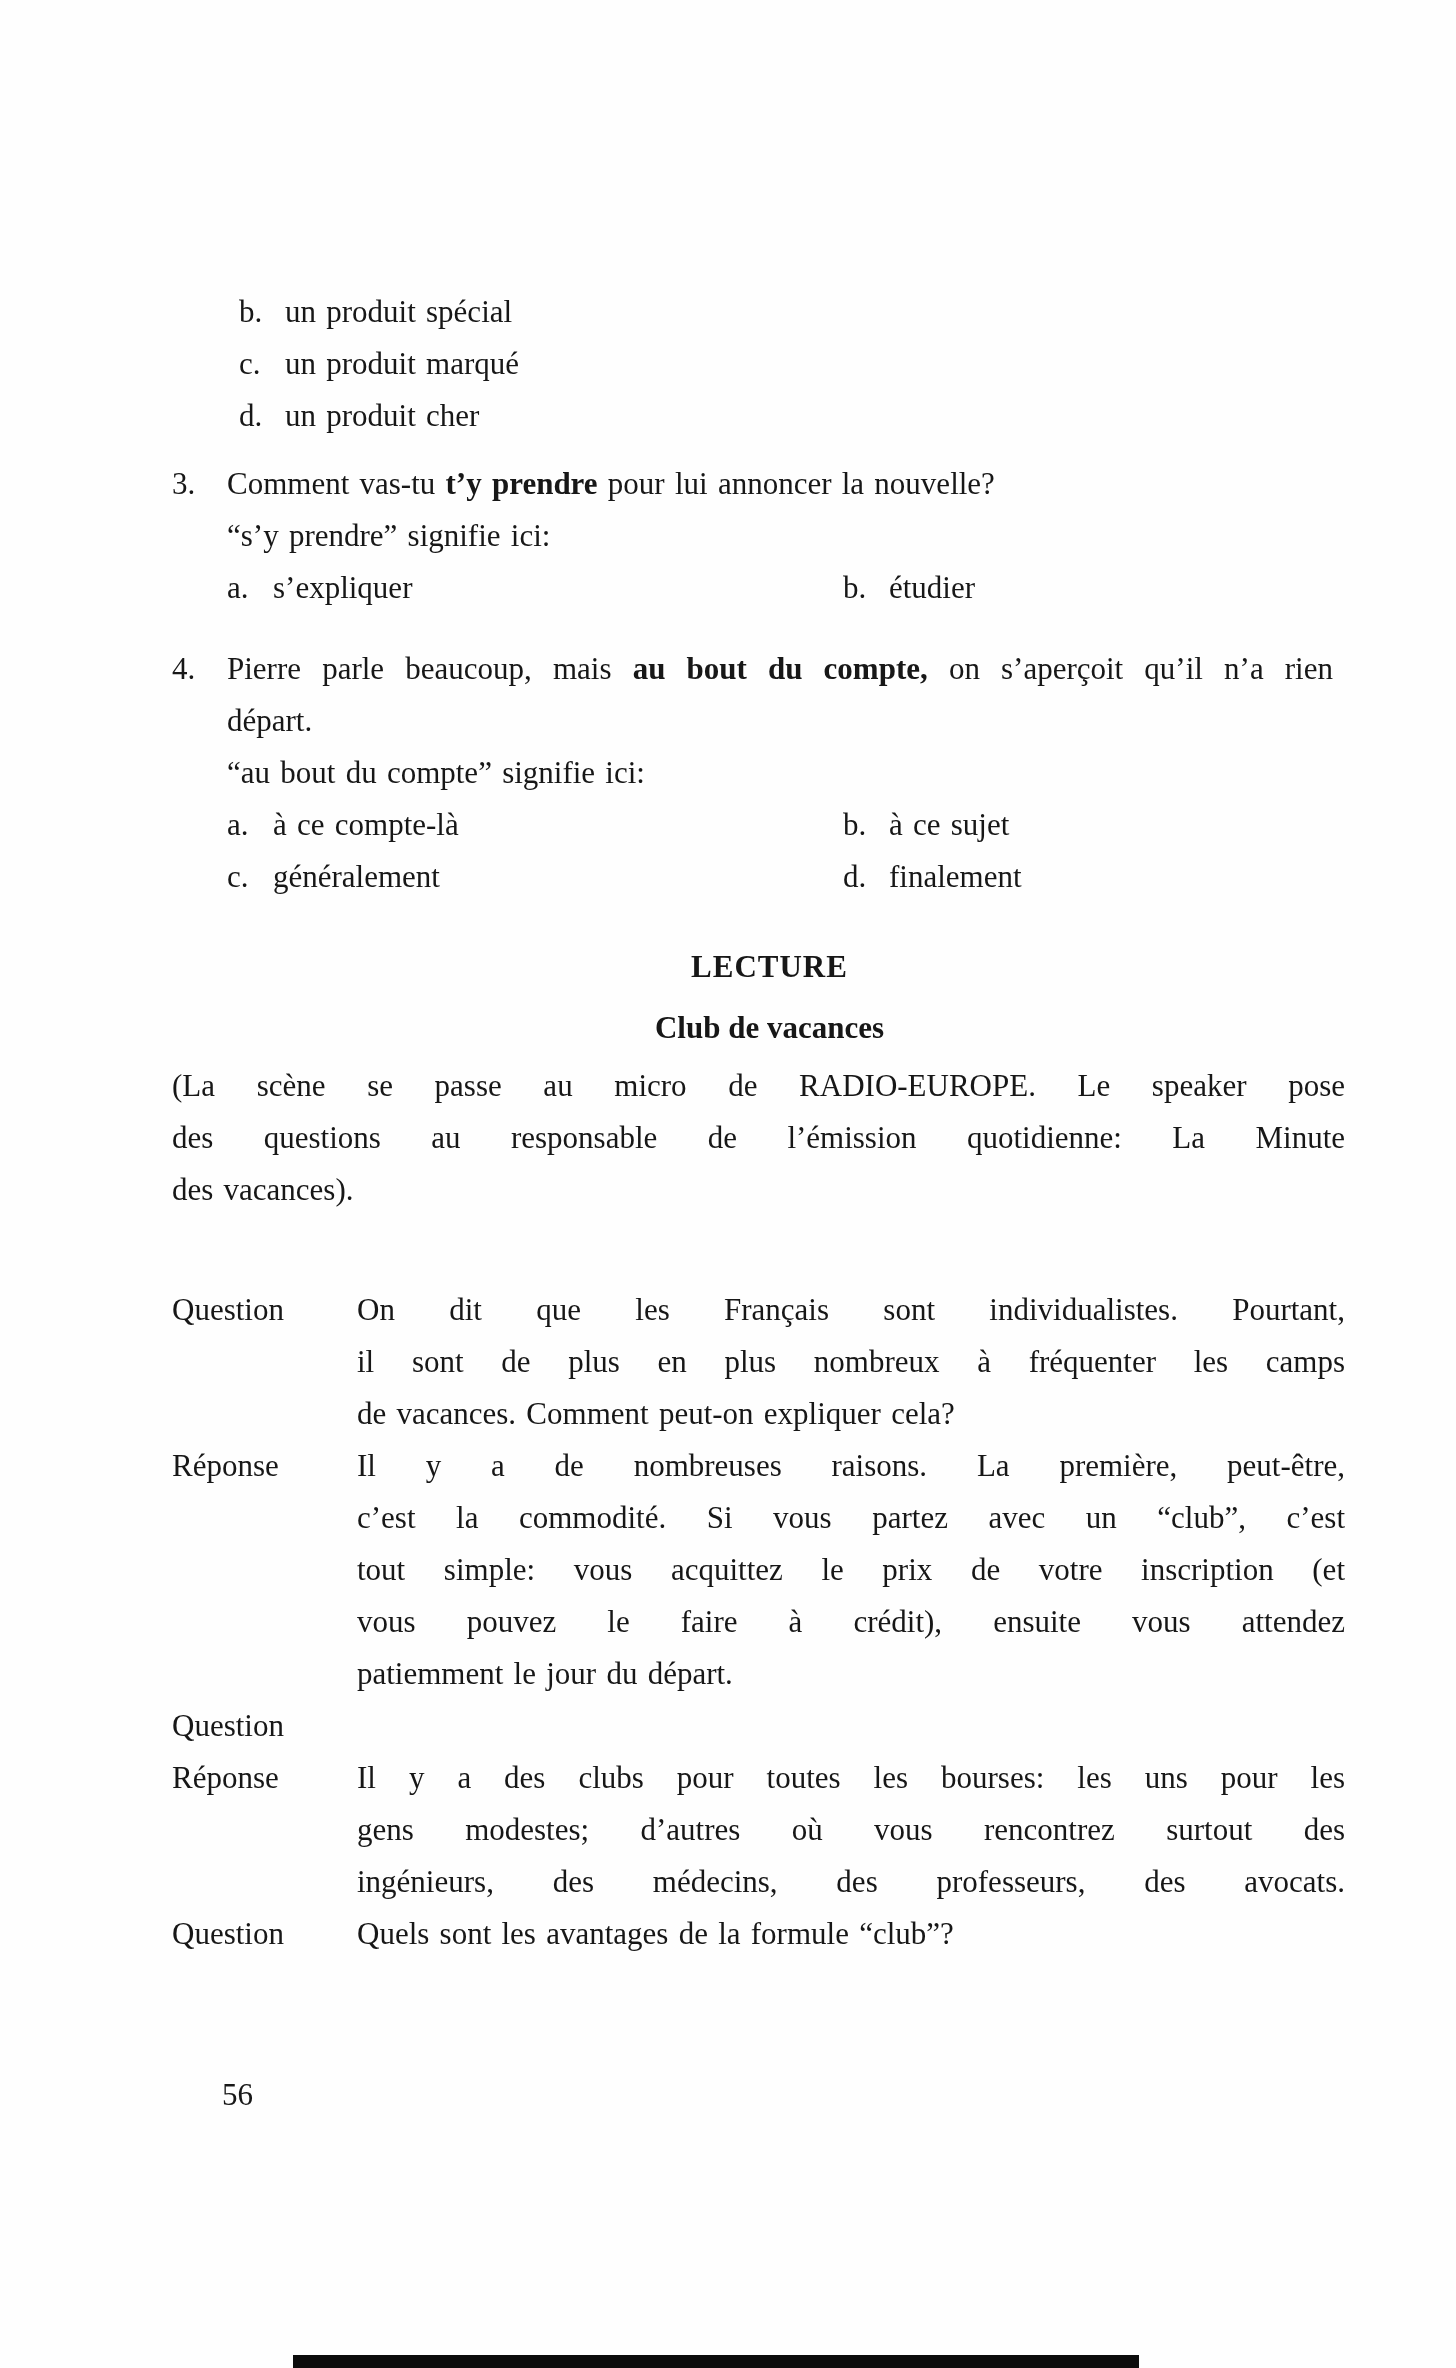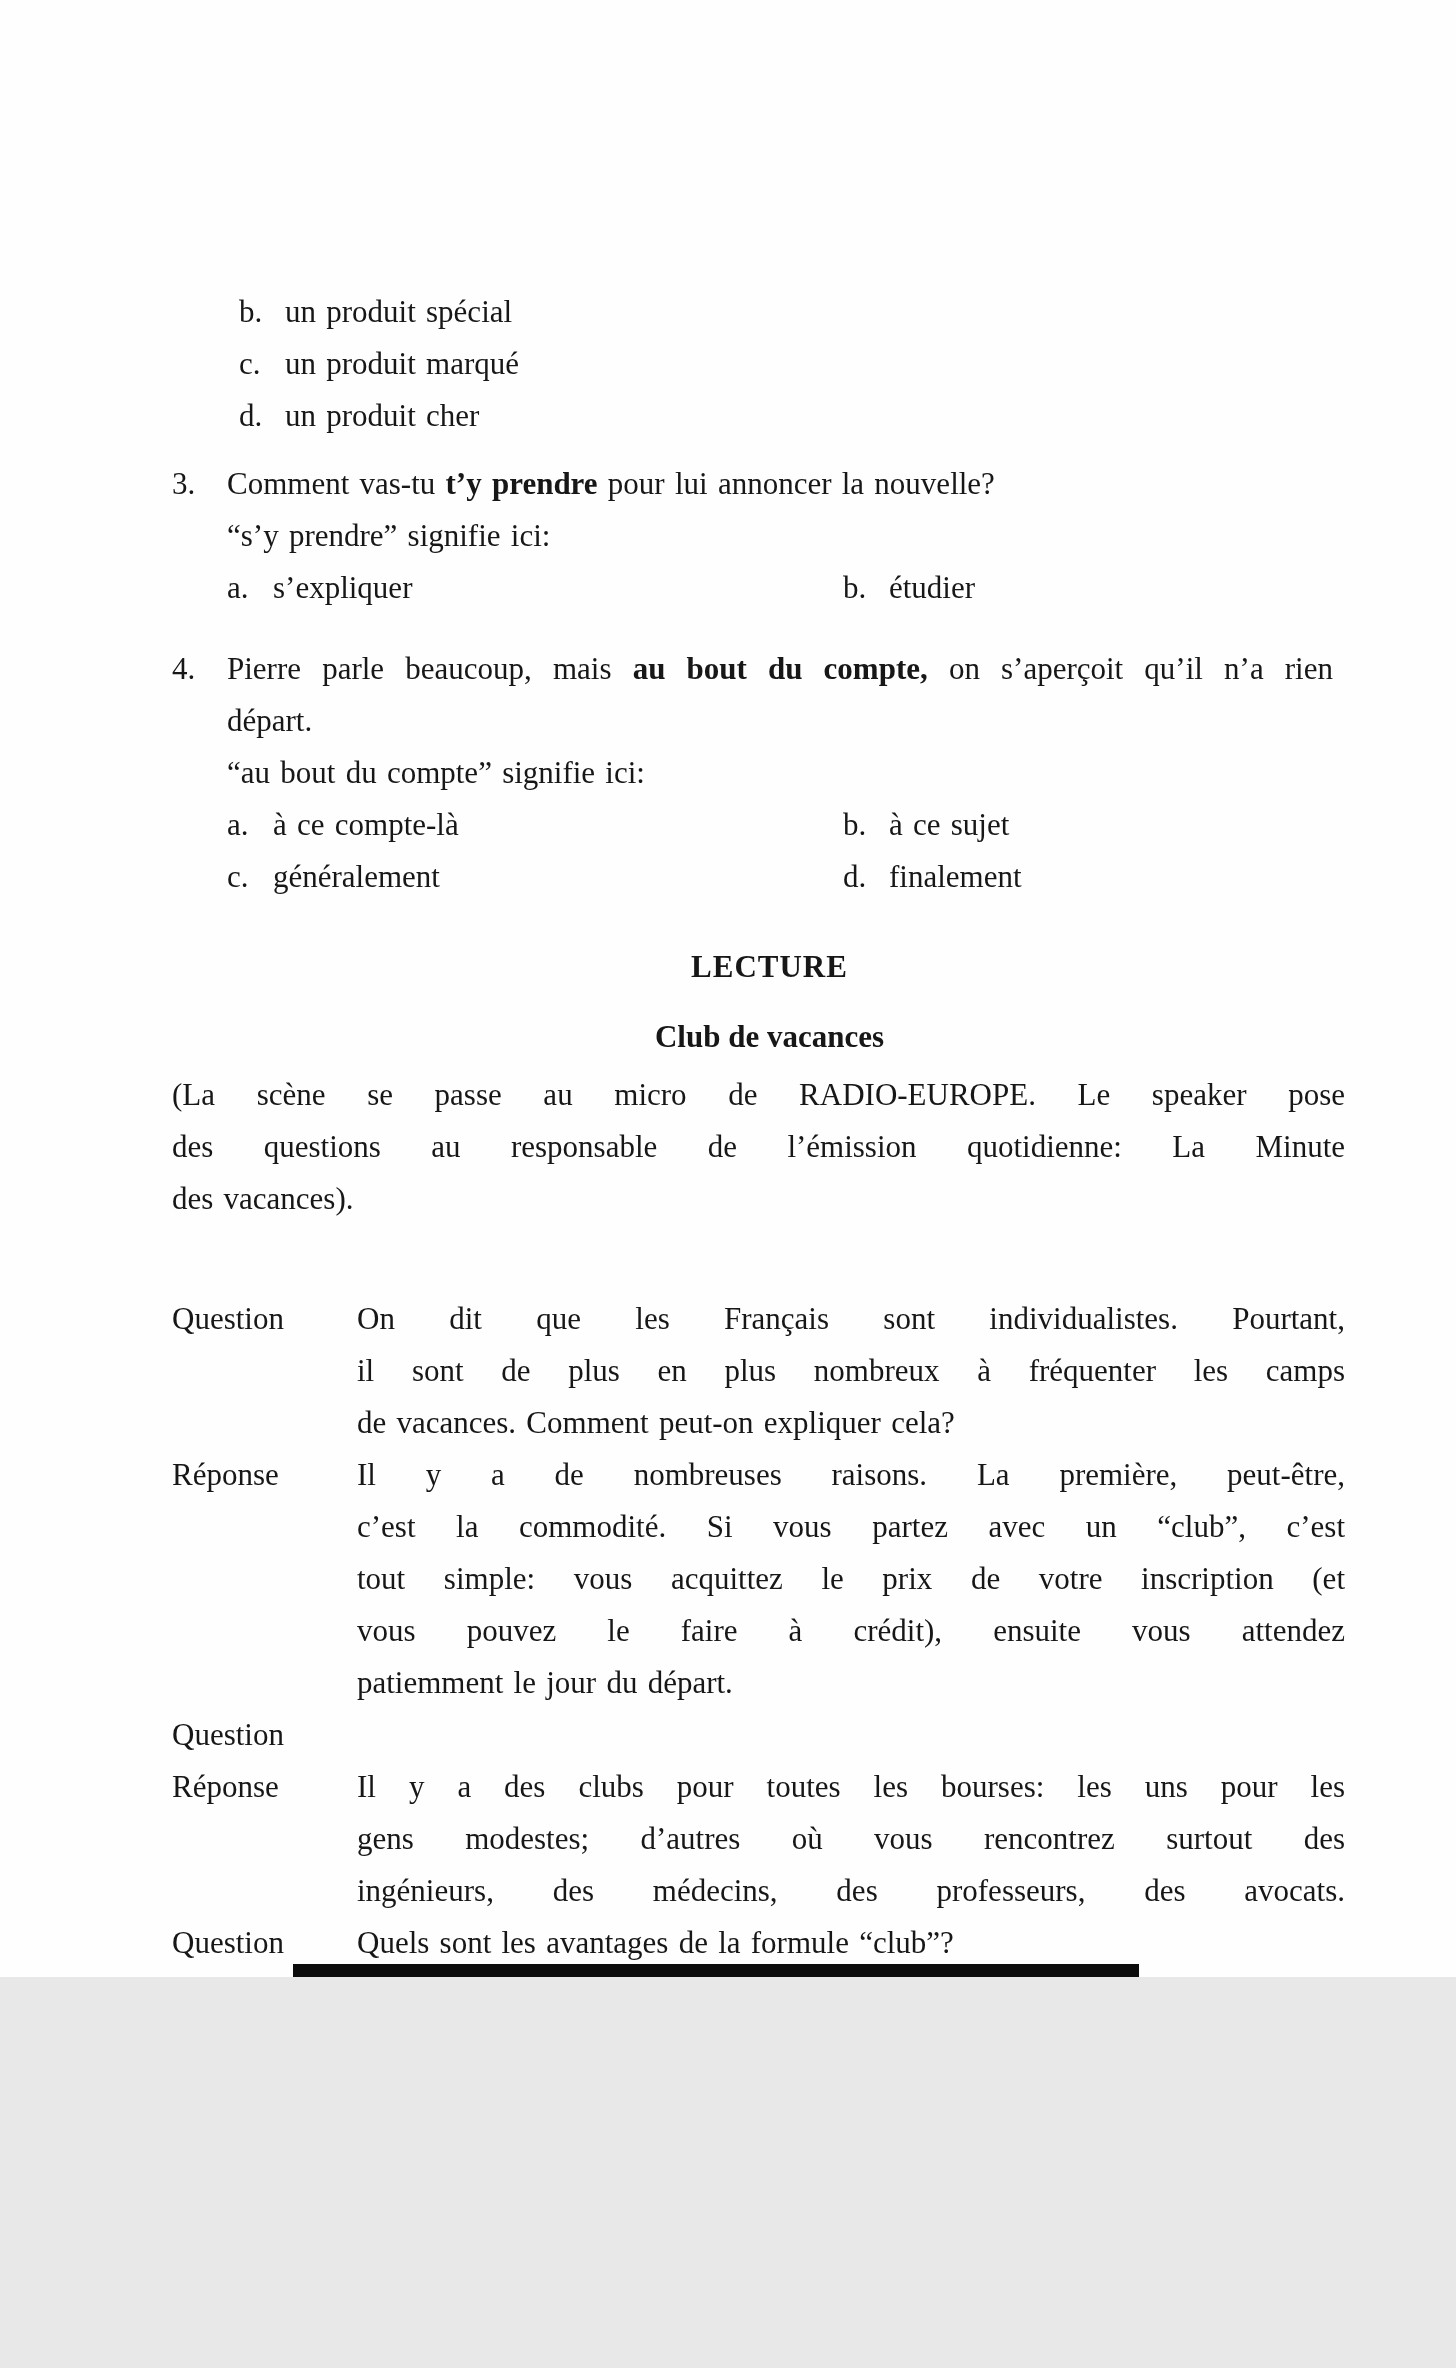--- a/index.html
+++ b/index.html
@@ -1,18 +1,18 @@
 <!DOCTYPE html>
 <html><head>
 <meta charset="utf-8">
 <style>
   html,body{margin:0;padding:0;background:#e8e8e8;}
   .page{
     position:relative;
-    width:1456px;height:1977px;
+    width:1456px;height:2368px;
     margin:0 auto;
     background:#fefefe;
     font-family:"Liberation Serif","DejaVu Serif",serif;
     font-size:31px;
     color:#171717;
     overflow:hidden;
   }
   .content{
     padding:286px 111px 0 172px; 
     width:1173px;
@@ -32,21 +32,21 @@
   .item4{margin-top:29px;}
   .inum{display:block;width:55px;line-height:52px;}
   .ibody{width:1106px;}
 
   
   .optcell{display:inline-block;width:616px;}
 
   
   .heading{margin-top:38px;text-align:center;font-weight:700;line-height:52px;padding-left:22px;}
   .heading.h1{letter-spacing:1px;}
-  .title{text-align:center;font-weight:700;line-height:52px;margin-top:18px;padding-left:22px;}
+  .title{text-align:center;font-weight:700;line-height:52px;margin-top:9px;padding-left:22px;}
 
   .intro{margin-top:6px;}
 
   
   .dialogue{margin-top:68px;}
   .drow{display:flex;}
   .dlabel{width:185px;line-height:52px;flex:none;}
   .dbody{width:988px;}
 
   .pagenum{margin-top:109px;margin-left:50px;line-height:52px;}

